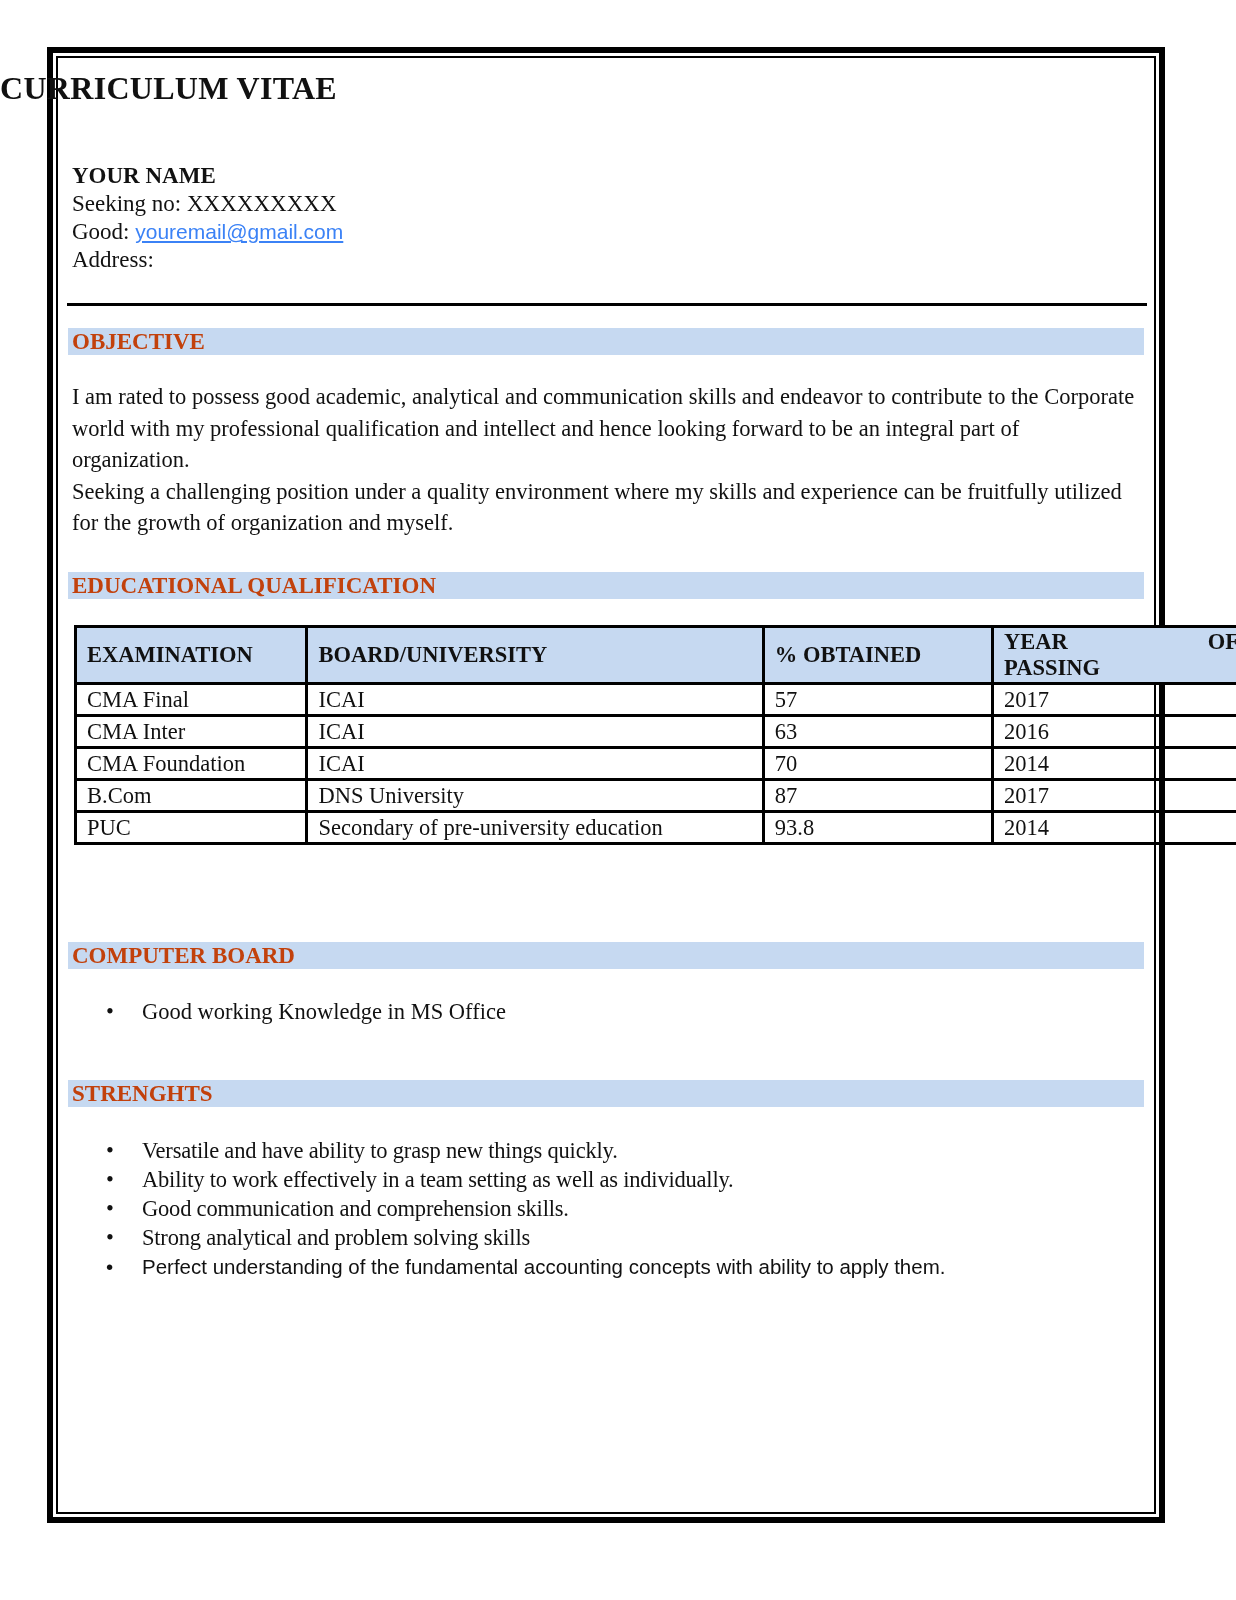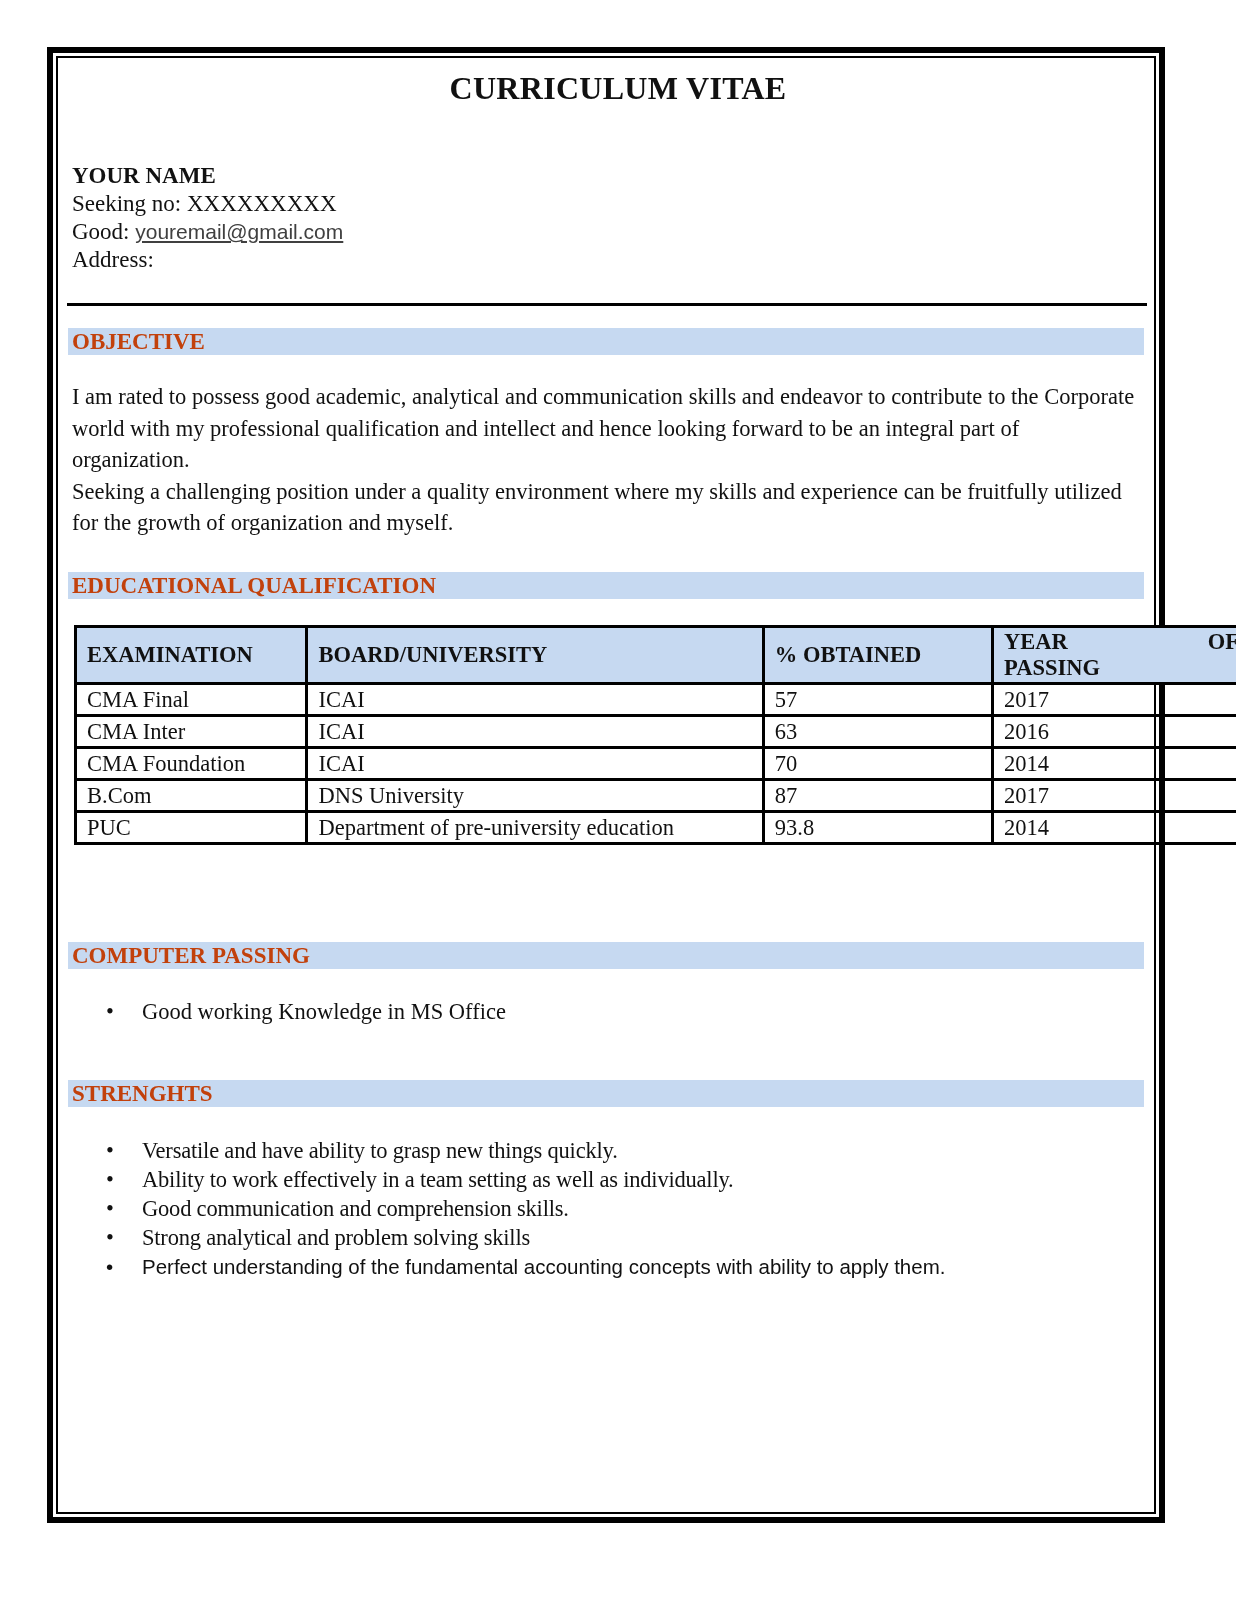--- a/index.html
+++ b/index.html
@@ -1,22 +1,22 @@
 <!DOCTYPE html>
 <html><head>
   <meta charset="utf-8">
   <style>
     html, body { margin: 0; padding: 0; background: #ffffff; }
     body { width: 1236px; height: 1600px; position: relative; overflow: hidden; font-family: "Liberation Serif", serif; color: #111; }
     .outer-border { position: absolute; left: 47px; top: 47px; width: 1118px; height: 1476px; border: 6px solid #000; box-sizing: border-box; }
     .inner-border { position: absolute; left: 56px; top: 56px; width: 1100px; height: 1458px; border: 2px solid #000; box-sizing: border-box; }
-    .title { position: absolute; left: 0; width: 1236px; top: 70px; text-align: center; font-weight: bold; font-size: 32px; letter-spacing: 0.3px; }
+    .title { position: absolute; left: 0; width: 1236px; top: 70px; text-align: left; font-weight: bold; font-size: 32px; letter-spacing: 0.3px; }
     .header-block { position: absolute; left: 72px; top: 162px; font-size: 23px; line-height: 28px; }
     .name { font-weight: bold; }
-    .email-link { color: #404040; text-decoration: underline; font-family: "Liberation Sans", sans-serif; font-size: 21px; }
+    .email-link { color: #3b82f6; text-decoration: underline; font-family: "Liberation Sans", sans-serif; font-size: 21px; }
     .rule { position: absolute; left: 67px; top: 303px; width: 1080px; height: 3px; background: #000; }
     .section-bar { position: absolute; left: 68px; width: 1076px; height: 27px; background: #c6d9f1; }
     .section-title { position: absolute; left: 72px; font-weight: bold; font-size: 23px; color: #c2410c; line-height: 27px; }
     .objective-text { position: absolute; left: 72px; top: 381px; width: 1070px; font-size: 22.5px; line-height: 31.5px; }
     .edu-table { position: absolute; left: 74px; top: 625px; width: 1178px; border-collapse: collapse; font-size: 22.5px; }
     .edu-table th, .edu-table td { border: 3px solid #000; padding: 0 10px; text-align: left; vertical-align: middle; }
     .edu-table th { background: #c6d9f1; font-weight: bold; height: 54px; }
     .edu-table td { height: 29px; line-height: 26px; }
     .yr-head { line-height: 26px; }
     .yr-top { display: flex; justify-content: space-between; }
@@ -100,29 +100,29 @@
       <td>2014</td>
     </tr>
     <tr>
       <td>B.Com</td>
       <td>DNS University</td>
       <td>87</td>
       <td>2017</td>
     </tr>
     <tr>
       <td>PUC</td>
-      <td>Department of pre-university education</td>
+      <td>Secondary of pre-university education</td>
       <td>93.8</td>
       <td>2014</td>
     </tr>
   </tbody>
 </table>
 
 <div class="section-bar" style="top:942px;"></div>
-<div class="section-title" style="top:942px;">COMPUTER PASSING</div>
+<div class="section-title" style="top:942px;">COMPUTER BOARD</div>
 <ul class="bullet-list" style="top:997px;">
   <li><span class="dot">•</span><span>Good working Knowledge in MS Office</span></li>
 </ul>
 
 <div class="section-bar" style="top:1080px;"></div>
 <div class="section-title" style="top:1080px;">STRENGHTS</div>
 <ul class="bullet-list strength-list">
   <li class="tight"><span class="dot">•</span><span>Versatile and have ability to grasp new things quickly.</span></li>
   <li class="tight"><span class="dot">•</span><span>Ability to work effectively in a team setting as well as individually.</span></li>
   <li class="tight"><span class="dot">•</span><span>Good communication and comprehension skills.</span></li>

